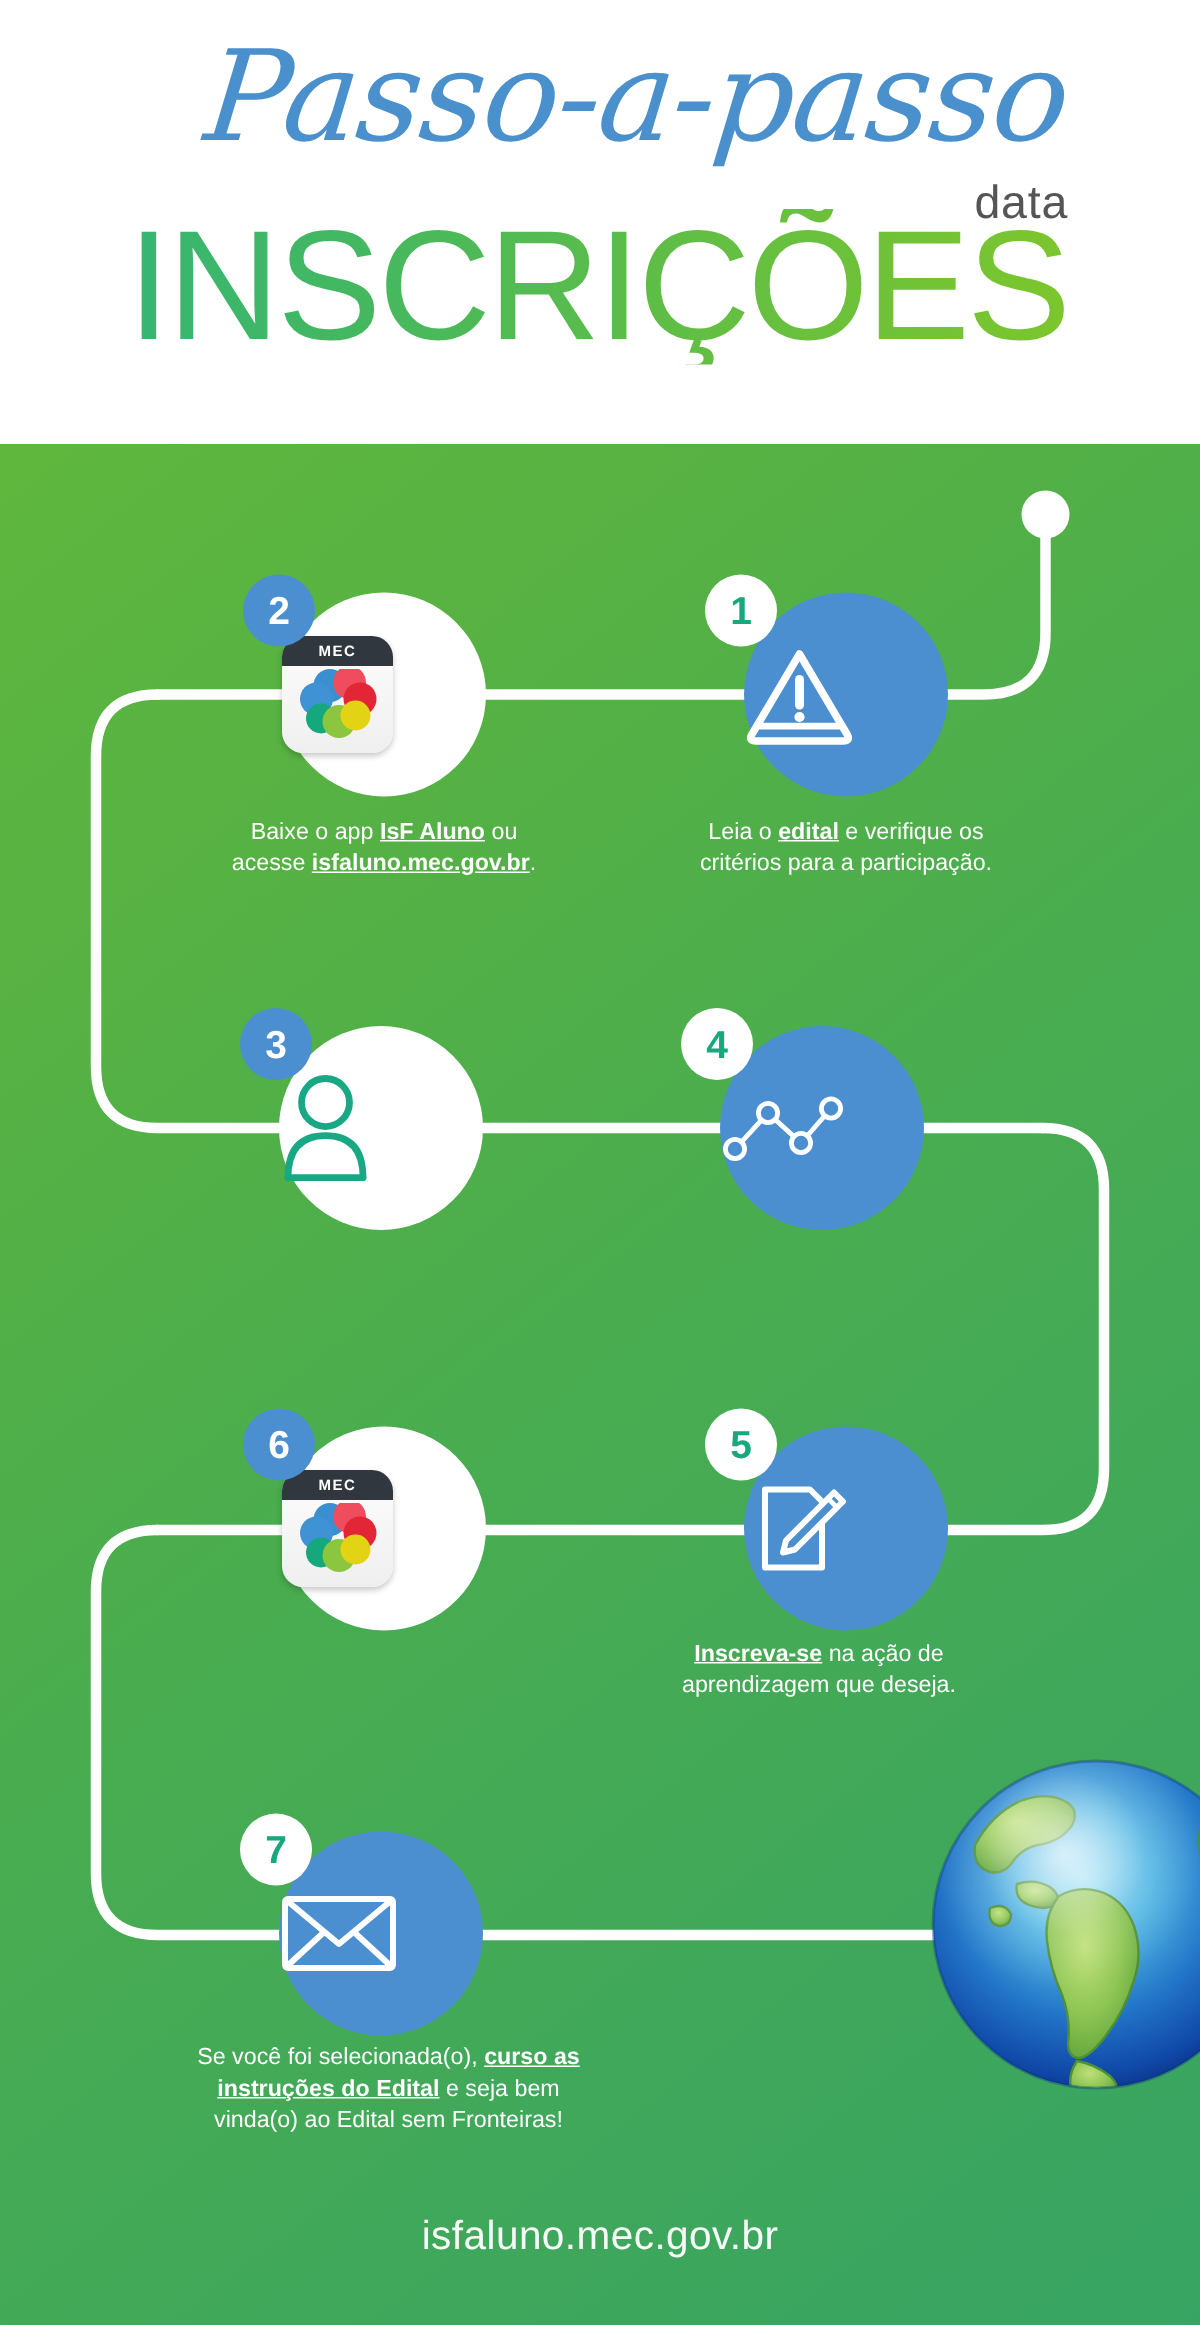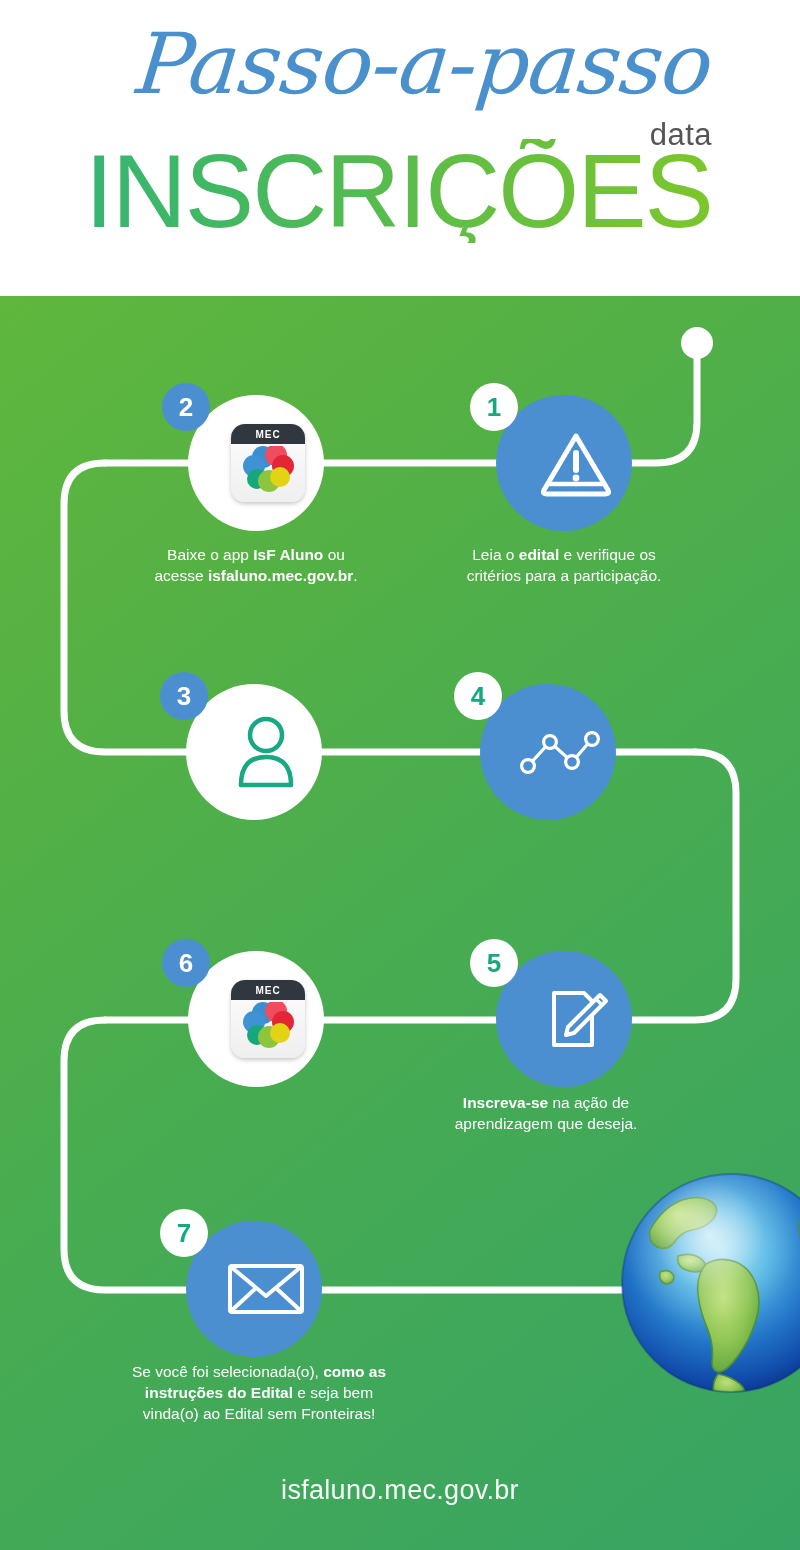--- a/index.html
+++ b/index.html
@@ -88,25 +88,25 @@
   .node {
     position: absolute;
     width: 136px; height: 136px;
     border-radius: 50%;
   }
   .node.blue  { background: #4b8fd0; }
   .node.white { background: #ffffff; }
 
   .node-icon {
     position: absolute;
-    left: 12px; top: 0;
+    left: 0; top: 0;
     width: 136px; height: 136px;
     display: flex;
     align-items: center;
-    justify-content: center;
+    justify-content: flex-start;
   }
 
   .badge {
     position: absolute;
     left: -26px; top: -12px;
     width: 48px; height: 48px;
     border-radius: 50%;
     display: flex;
     align-items: center;
     justify-content: center;
@@ -118,21 +118,21 @@
   .badge.blue-badge  { background: #4b8fd0; color: #ffffff; }
 
   .caption {
     position: absolute;
     text-align: center;
     color: #ffffff;
     font-size: 15.5px;
     line-height: 1.35;
     width: 260px;
   }
-  .caption b { font-weight: bold; }
+  .caption b { font-weight: bold; text-decoration: underline; }
 
   
   .mec-app {
     position: relative;
     width: 74px; height: 78px;
     border-radius: 14px;
     background: linear-gradient(180deg, #fdfdfd 0%, #efefef 100%);
     box-shadow: 0 2px 4px rgba(0,0,0,0.22);
     overflow: hidden;
   }
@@ -290,21 +290,21 @@
       <div class="node-icon">
         <svg width="80" height="58" viewBox="0 0 80 58">
           <rect x="4" y="6" width="72" height="46" rx="2" fill="none" stroke="#ffffff" stroke-width="4"></rect>
           <polyline points="4,6 40,36 76,6" fill="none" stroke="#ffffff" stroke-width="4" stroke-linejoin="round"></polyline>
           <line x1="4" y1="52" x2="29" y2="29" stroke="#ffffff" stroke-width="4"></line>
           <line x1="76" y1="52" x2="51" y2="29" stroke="#ffffff" stroke-width="4"></line>
         </svg>
       </div>
     </div>
     <div class="caption" style="left:114px; top:1066px; width:290px;">
-      <span><span>Se você foi selecionada(o), </span><b>como as </b><br><b>instruções do Edital</b><span> e seja bem </span><br><span>vinda(o) ao Edital sem Fronteiras!</span></span>
+      <span><span>Se você foi selecionada(o), </span><b>curso as </b><br><b>instruções do Edital</b><span> e seja bem </span><br><span>vinda(o) ao Edital sem Fronteiras!</span></span>
     </div>
 
     <svg class="globe" viewBox="0 0 230 230">
       <defs>
         <radialGradient id="ocean" cx="46%" cy="36%" r="68%">
           <stop offset="0%" stop-color="#9fe0f4"></stop>
           <stop offset="30%" stop-color="#53b7e4"></stop>
           <stop offset="62%" stop-color="#2275c8"></stop>
           <stop offset="88%" stop-color="#1048a8"></stop>
           <stop offset="100%" stop-color="#0a2f80"></stop>

